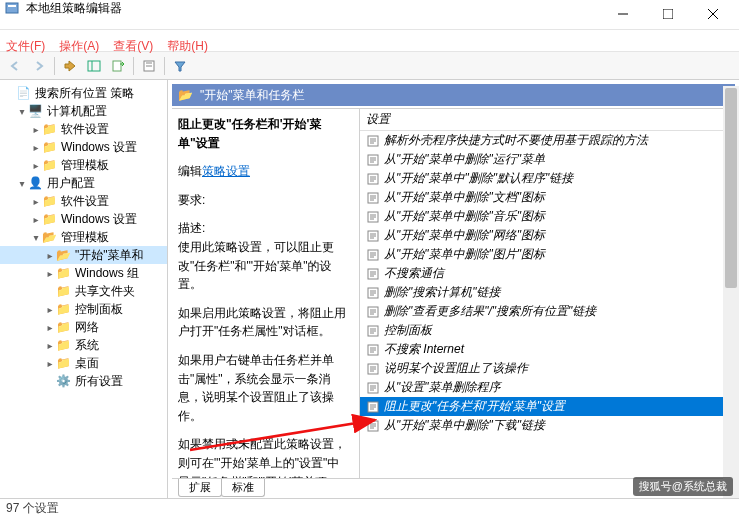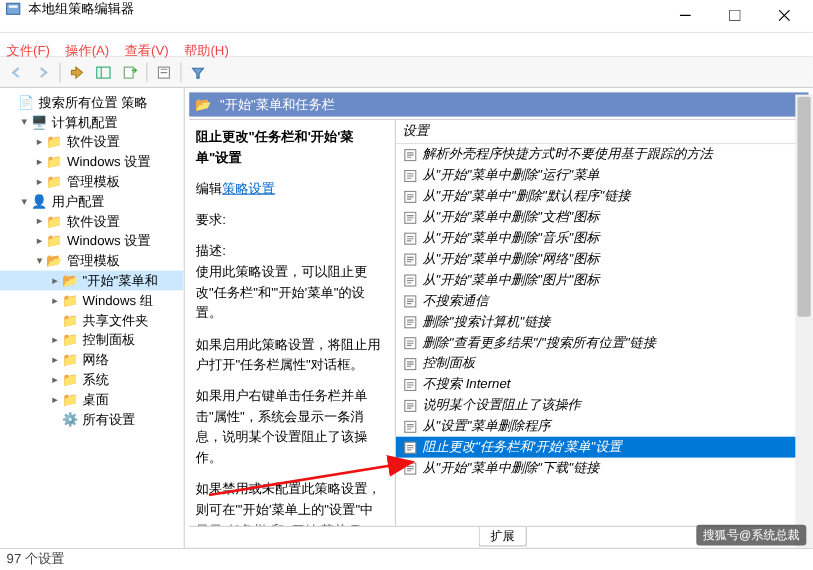--- a/index.html
+++ b/index.html
@@ -29,21 +29,21 @@
 .panes { flex: 1; display: flex; overflow: hidden; margin: 0 4px; border-top: 1px solid #d0d0d0; position: relative; }
 .detail { width: 188px; padding: 6px 8px 6px 6px; font-size: 12px; line-height: 1.55; overflow: hidden; border-right: 1px solid #d0d0d0; }
 .detail b { font-weight: bold; }
 .detail a { color: #0066cc; text-decoration: underline; }
 .detail .para { margin-top: 10px; }
 .list { flex: 1; overflow: auto; position: relative; font-style: italic; }
 .list-hdr { position: sticky; top: 0; background: #fff; height: 22px; display: flex; align-items: center; padding-left: 6px; border-bottom: 1px solid #e0e0e0; font-size: 12px; color:#000; }
 .list-item { height: 19px; display: flex; align-items: center; padding-left: 6px; gap: 4px; white-space: nowrap; font-size: 12px; }
 .list-item.sel { background: #0078d7; color: #fff; }
 .list-ico { width: 14px; height: 14px; display: inline-flex; align-items:center; justify-content:center; }
-.tabs { height: 20px; display: flex; align-items: center; padding-left: 6px; margin: 0 4px; border-top: 1px solid #d0d0d0; flex-direction: column; }
+.tabs { height: 20px; display: flex; align-items: flex-start; padding-left: 6px; margin: 0 4px; border-top: 1px solid #d0d0d0; }
 .tab { font-size: 11px; padding: 1px 10px; border: 1px solid #bbb; border-top: none; border-bottom-left-radius: 3px; border-bottom-right-radius: 3px; background: #fff; margin-right: -1px; }
 .tab.active { background: #fff; position: relative; }
 .status { height: 20px; border-top: 1px solid #d0d0d0; display: flex; align-items: center; padding: 0 6px; font-size: 12px; color: #404040; }
 .scroll-outer { position: absolute; right: 0; top: 86px; bottom: 20px; width: 16px; background:#f0f0f0; }
 .scroll-thumb { position:absolute; left:2px; right:2px; top:2px; height:200px; background:#c0c0c0; border-radius:2px;}
 .arrow { position: absolute; }
 .arrow svg { overflow: visible; }
 .watermark { position: absolute; right: 6px; bottom: 22px; background: rgba(50,50,50,.7); color:#fff; font-size:11px; padding:2px 6px; border-radius: 3px; }
 </style>
 </head>

